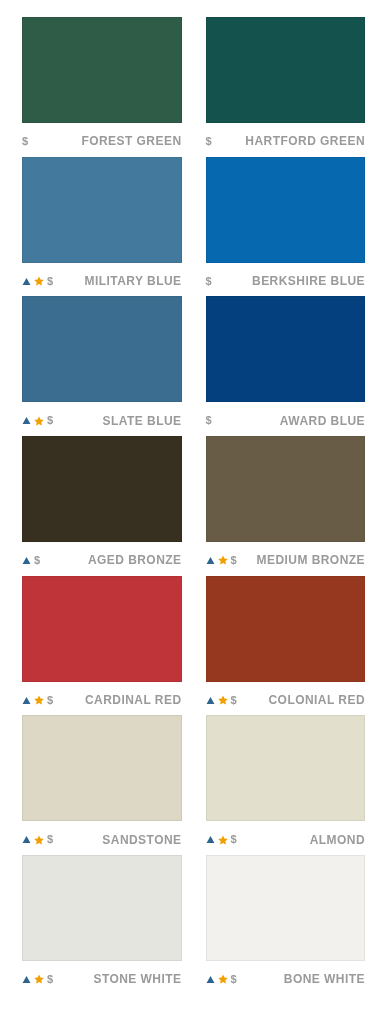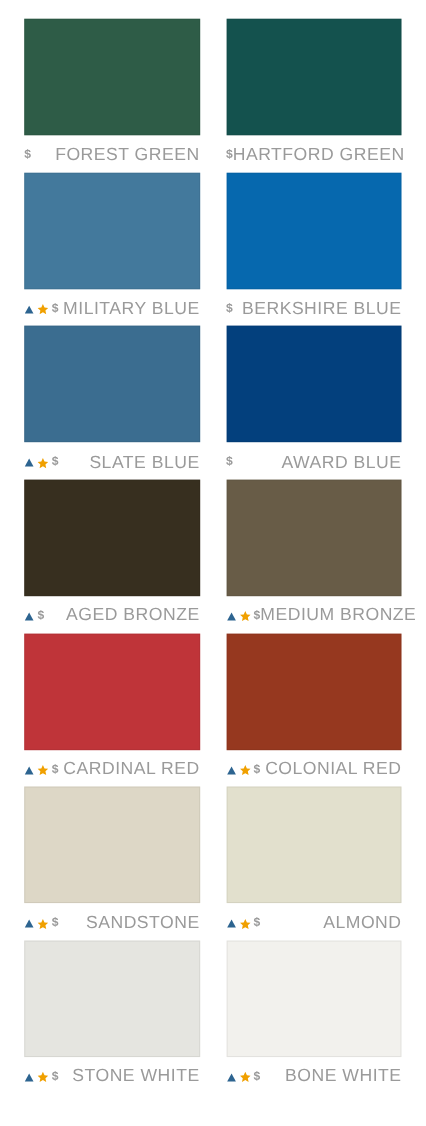--- a/index.html
+++ b/index.html
@@ -74,22 +74,22 @@
     font-family: "Liberation Sans", sans-serif;
     font-size: 11px;
     font-weight: 700;
     color: #9b9b9b;
     line-height: 1;
     letter-spacing: 0;
   }
 
   .swatch-name {
     font-family: "Liberation Sans", sans-serif;
-    font-size: 16px;
-    font-weight: 400;
+    font-size: 12px;
+    font-weight: 700;
     color: #9a9a9a;
     letter-spacing: 0.45px;
     white-space: nowrap;
     text-align: right;
     text-transform: uppercase;
   }
 </style>
 </head>
 <body>
 

